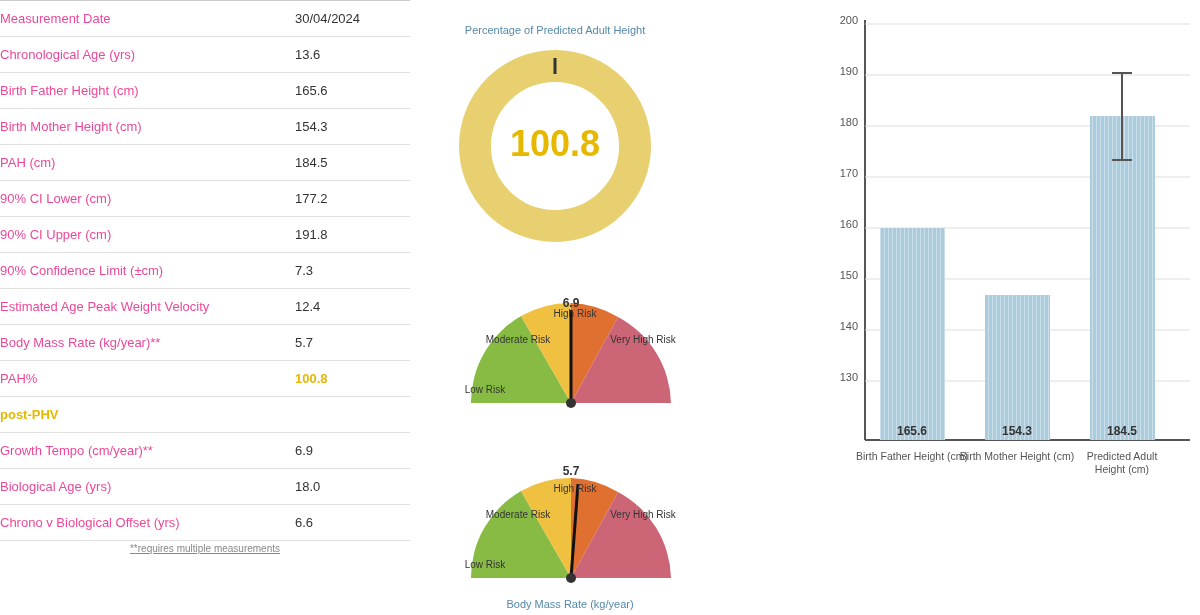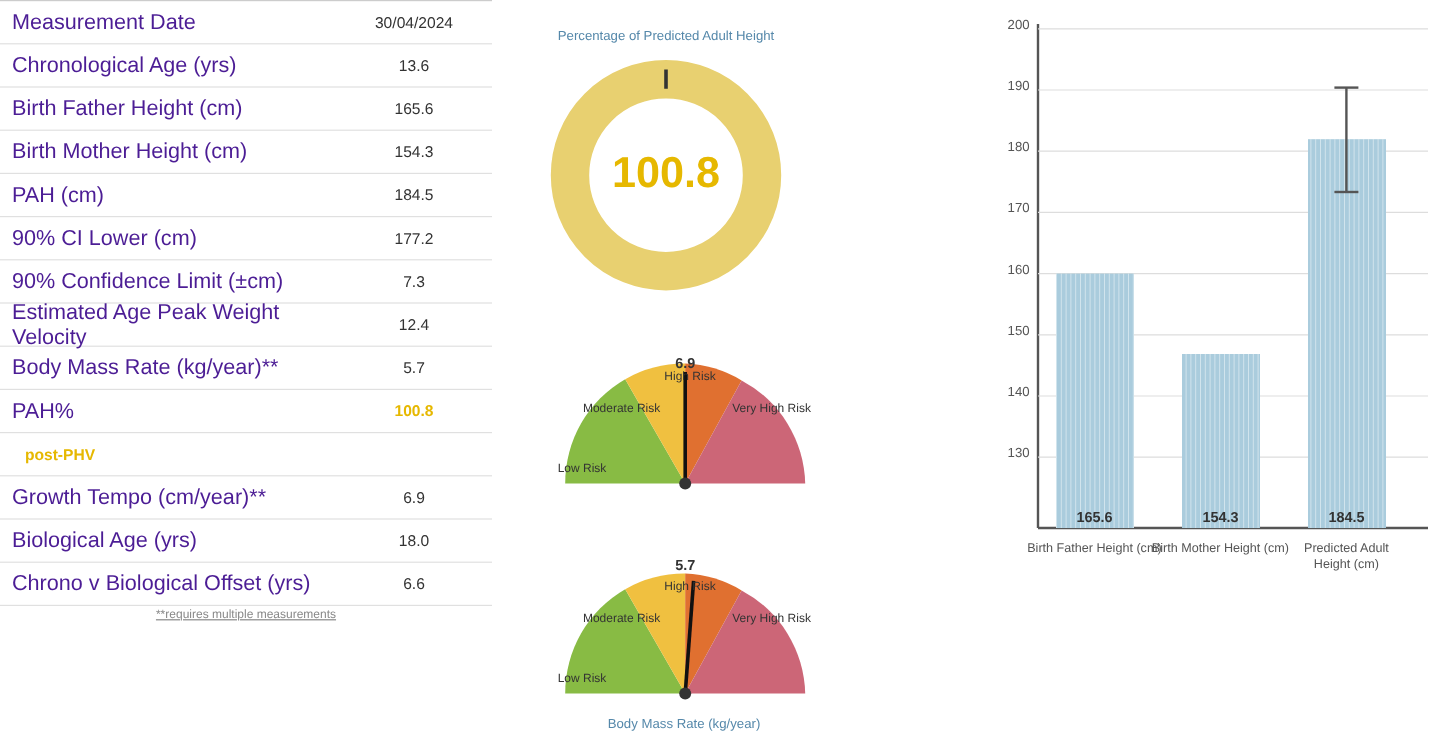--- a/index.html
+++ b/index.html
@@ -24,27 +24,26 @@
       border-top: 1px solid #ccc;
     }
     .data-row {
       display: flex;
       border-bottom: 1px solid #e0e0e0;
       height: 36px;
       align-items: center;
     }
     .data-label {
       width: 295px;
-      padding-left: 10px;
-      color: #4c1d95;
-      font-size: 18px;
+      color: #ec4899;
+      font-size: 13px;
     }
     .data-value {
       width: 115px;
-      text-align: center;
+      text-align: left;
       padding-right: 15px;
       font-size: 13px;
       color: #333;
     }
     .data-value.yellow {
       color: #e6b800;
       font-weight: bold;
     }
     .footnote {
       font-size: 10px;
@@ -133,20 +132,24 @@
           <div class="data-label">Birth Mother Height (cm)</div>
           <div class="data-value">154.3</div>
         </div>
         <div class="data-row">
           <div class="data-label">PAH (cm)</div>
           <div class="data-value">184.5</div>
         </div>
         <div class="data-row">
           <div class="data-label">90% CI Lower (cm)</div>
           <div class="data-value">177.2</div>
+        </div>
+        <div class="data-row">
+          <div class="data-label">90% CI Upper (cm)</div>
+          <div class="data-value">191.8</div>
         </div>
         <div class="data-row">
           <div class="data-label">90% Confidence Limit (±cm)</div>
           <div class="data-value">7.3</div>
         </div>
         <div class="data-row">
           <div class="data-label">Estimated Age Peak Weight Velocity</div>
           <div class="data-value">12.4</div>
         </div>
         <div class="data-row">

